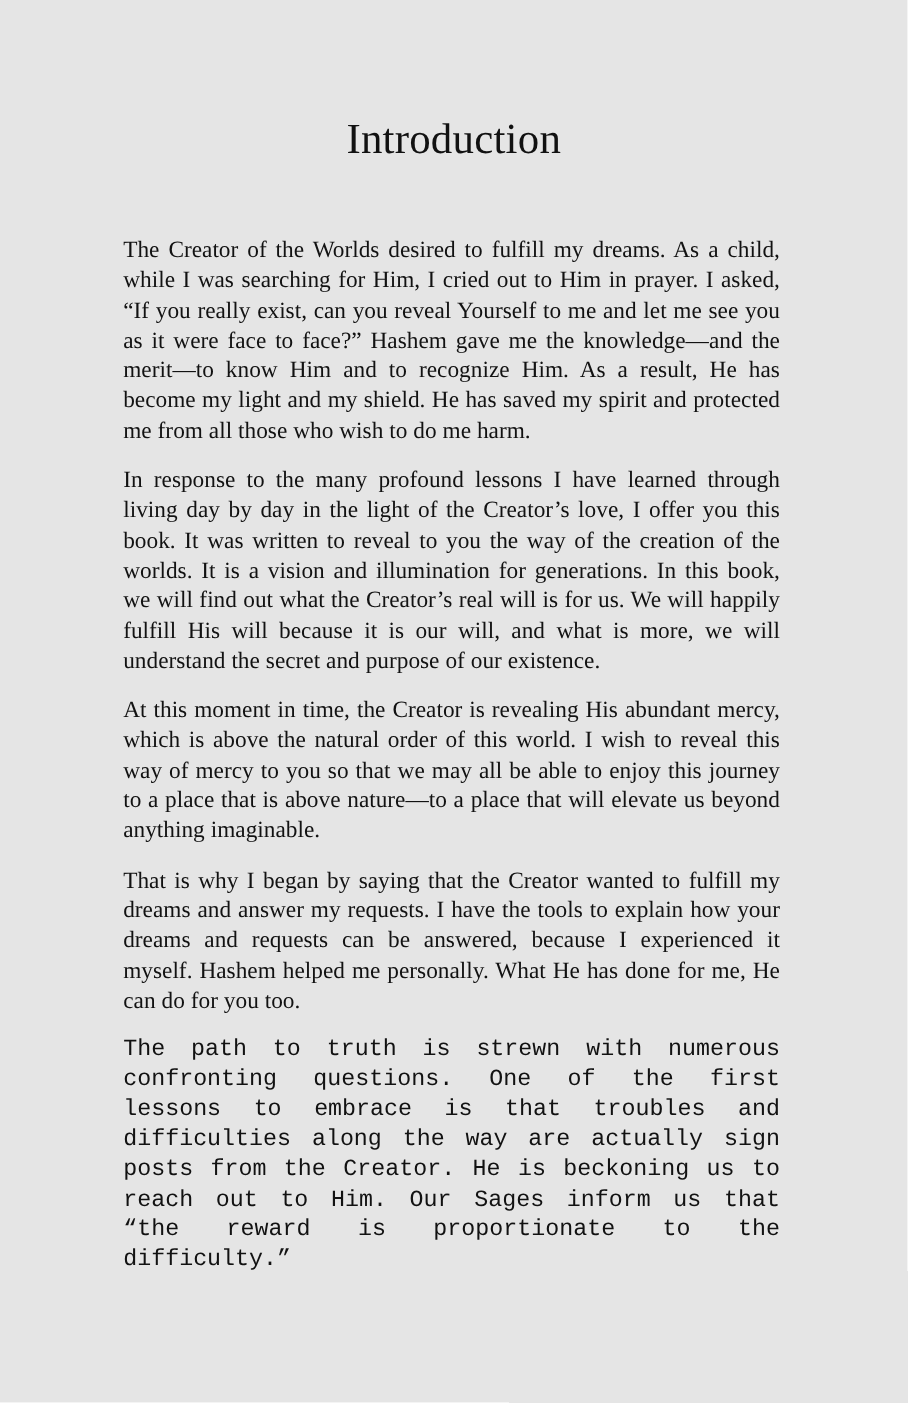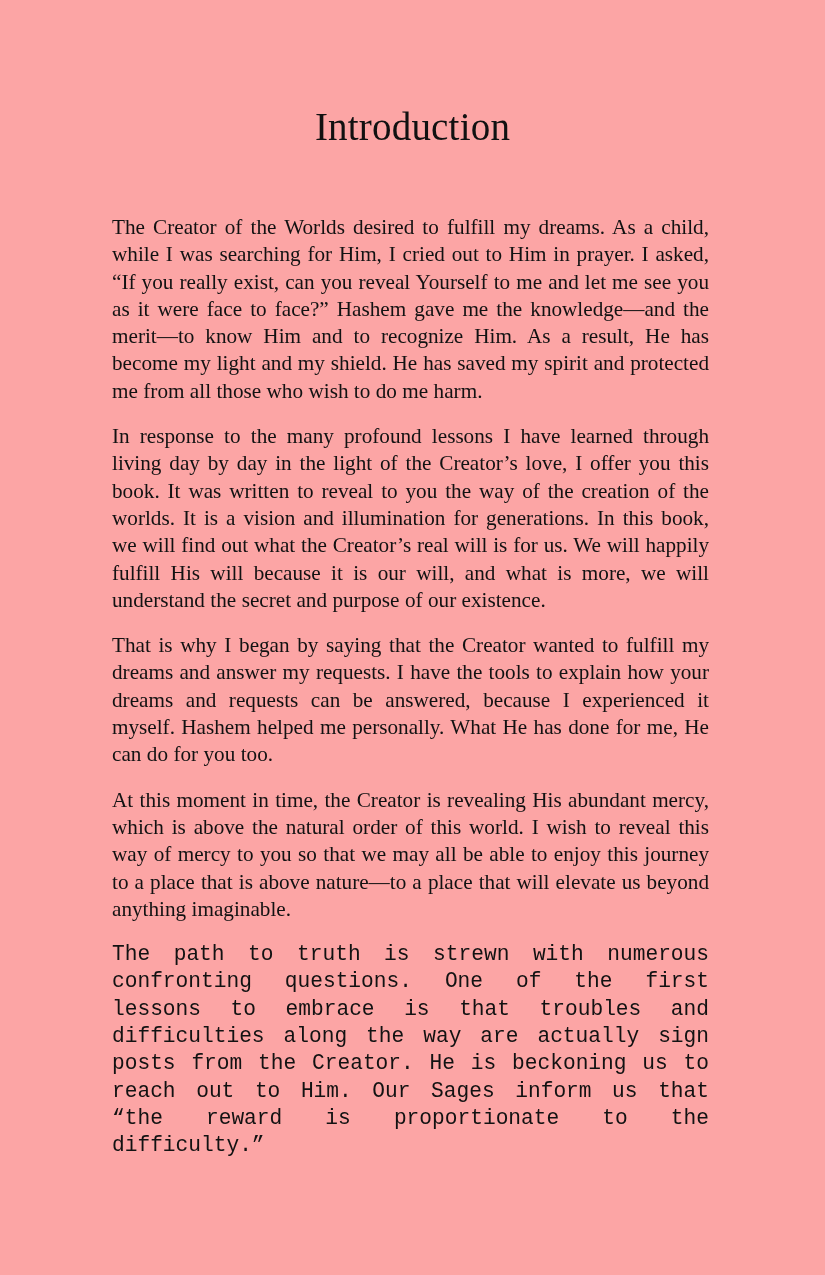--- a/index.html
+++ b/index.html
@@ -7,21 +7,21 @@
     margin: 0;
     padding: 0;
     background: #ffffff;
   }
 
   .page {
     position: relative;
     width: 825px;
     height: 1275px;
     margin: 0 auto;
-    background: #fca5a5;
+    background: #e5e5e5;
     overflow: hidden;
     box-sizing: border-box;
   }
 
   .page-title {
     position: absolute;
     top: 104px;
     left: 0;
     width: 825px;
     text-align: center;
@@ -63,18 +63,18 @@
 </head>
 <body>
 
 <div class="page">
 
   <h1 class="page-title">Introduction</h1>
 
   <div class="text-column">
     <p class="body-paragraph">The Creator of the Worlds desired to fulfill my dreams. As a child, while I was searching for Him, I cried out to Him in prayer. I asked, “If you really exist, can you reveal Yourself to me and let me see you as it were face to face?” Hashem gave me the knowledge—and the merit—to know Him and to recognize Him. As a result, He has become my light and my shield. He has saved my spirit and protected me from all those who wish to do me harm.</p>
     <p class="body-paragraph">In response to the many profound lessons I have learned through living day by day in the light of the Creator’s love, I offer you this book. It was written to reveal to you the way of the creation of the worlds. It is a vision and illumination for generations. In this book, we will find out what the Creator’s real will is for us. We will happily fulfill His will because it is our will, and what is more, we will understand the secret and purpose of our existence.</p>
+    <p class="body-paragraph">At this moment in time, the Creator is revealing His abundant mercy, which is above the natural order of this world. I wish to reveal this way of mercy to you so that we may all be able to enjoy this journey to a place that is above nature—to a place that will elevate us beyond anything imaginable.</p>
     <p class="body-paragraph">That is why I began by saying that the Creator wanted to fulfill my dreams and answer my requests. I have the tools to explain how your dreams and requests can be answered, because I experienced it myself. Hashem helped me personally. What He has done for me, He can do for you too.</p>
-    <p class="body-paragraph">At this moment in time, the Creator is revealing His abundant mercy, which is above the natural order of this world. I wish to reveal this way of mercy to you so that we may all be able to enjoy this journey to a place that is above nature—to a place that will elevate us beyond anything imaginable.</p>
     <p class="body-paragraph">The path to truth is strewn with numerous confronting questions. One of the first lessons to embrace is that troubles and difficulties along the way are actually sign posts from the Creator. He is beckoning us to reach out to Him. Our Sages inform us that “the reward is proportionate to the difficulty.”</p>
   </div>
 
 </div>
 
 </body></html>

